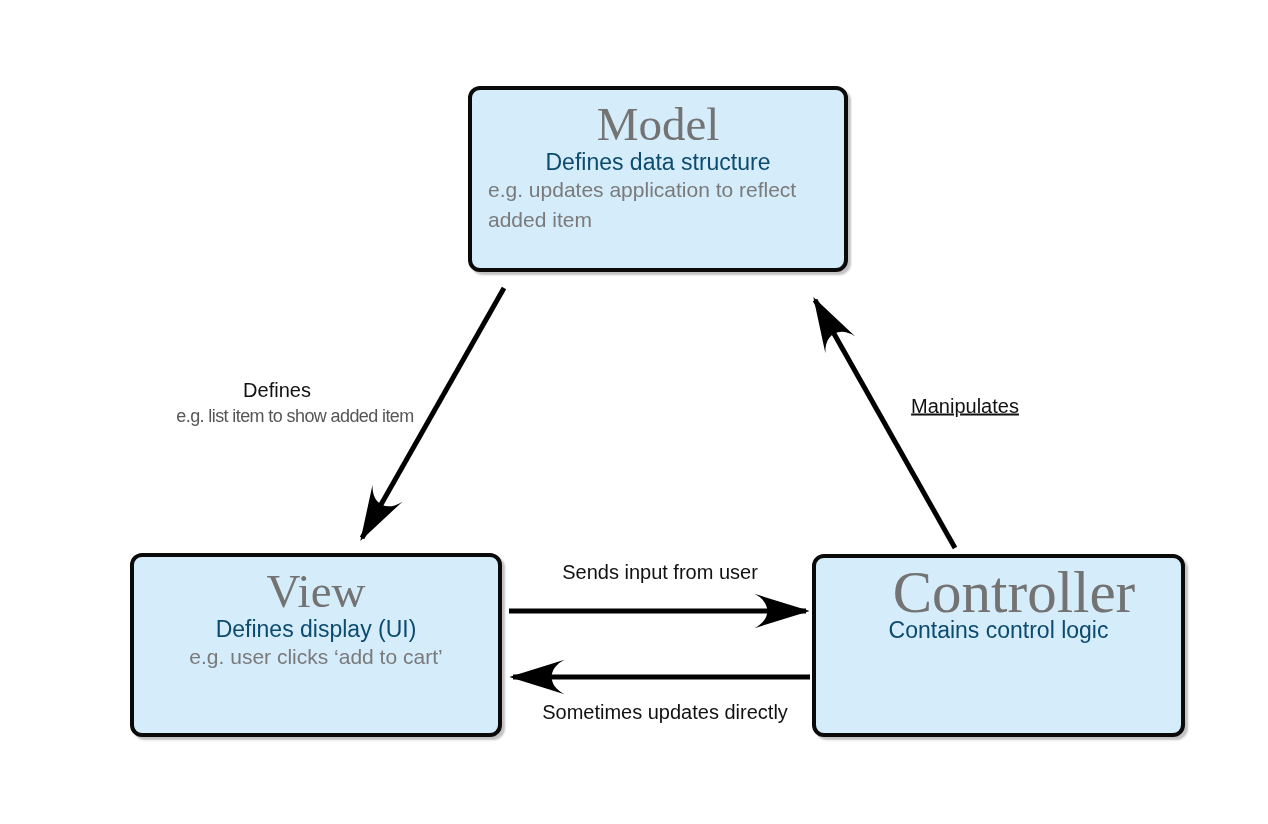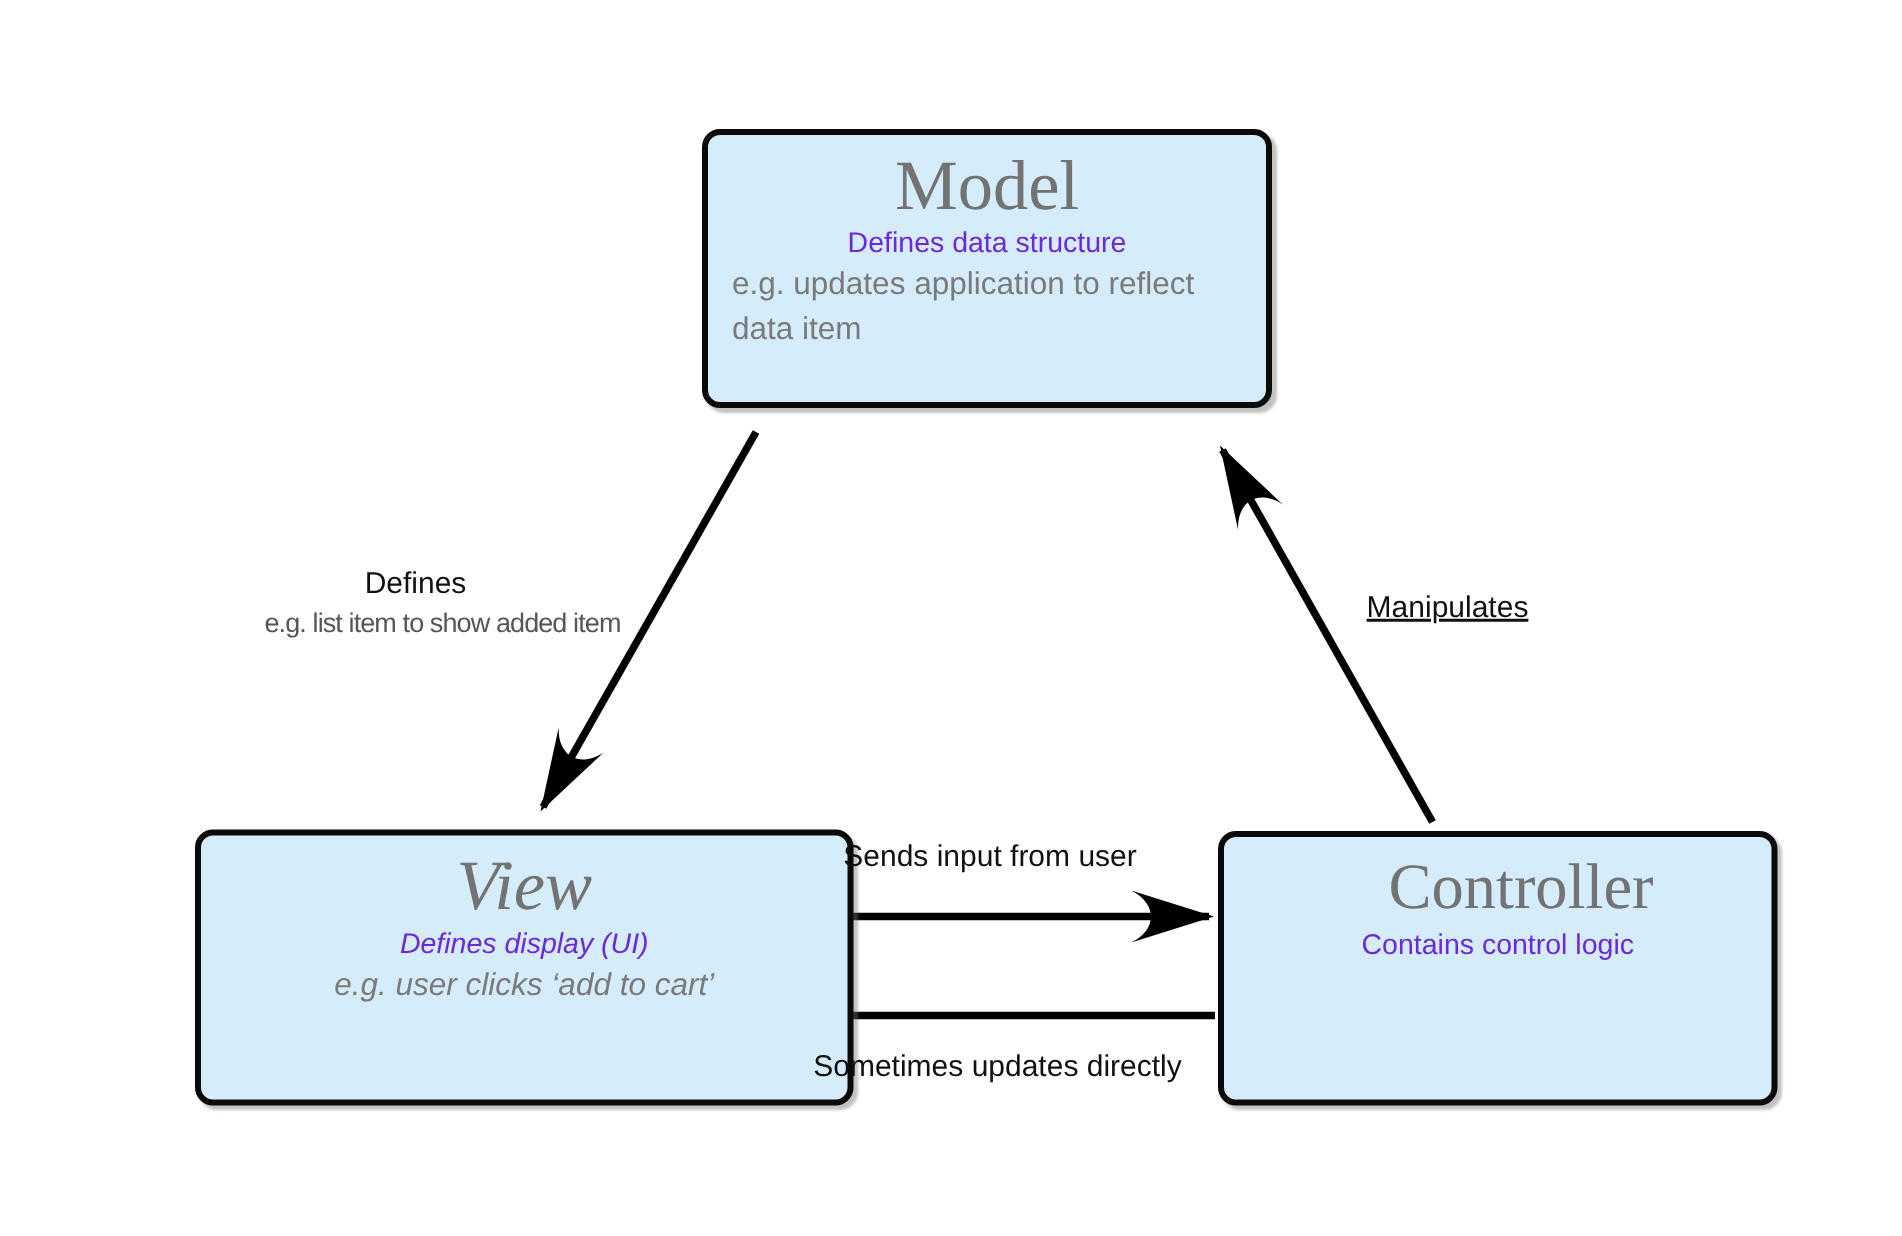--- a/index.html
+++ b/index.html
@@ -28,34 +28,34 @@
     background: #d5ecfb;
     border: 4px solid #0a0a0a;
     border-radius: 12px;
     box-shadow: 3px 3px 2px rgba(120,120,120,0.45);
     display: flex;
     flex-direction: column;
     align-items: center;
     padding-top: 8px;
   }
   #node-model      { left: 468px; top: 86px;  width: 380px; height: 186px; }
-  #node-view       { left: 130px; top: 553px; width: 439px; height: 184px; font-style: italic; }
+  #node-view       { left: 130px; top: 553px; width: 372px; height: 184px; }
   #node-controller { left: 812px; top: 554px; width: 373px; height: 183px; }
 
   .node-title {
     font-family: "Liberation Serif", serif;
     font-size: 47px;
     line-height: 52px;
     color: #737373;
     text-align: center;
   }
   .node-subtitle {
-    font-size: 19px;
+    font-size: 23px;
     line-height: 25px;
-    color: #6d28d9;
+    color: #0c4a6e;
     text-align: left;
   }
   .node-example {
     font-size: 21px;
     line-height: 30px;
     color: #7a7a7a;
     align-self: stretch;
     padding: 0 16px;
     text-align: left;
   }
@@ -94,32 +94,32 @@
     <line x1="955" y1="548" x2="815" y2="300" stroke="#000000" stroke-width="5" marker-end="url(#head)"></line>
     <line x1="509" y1="611" x2="806" y2="611" stroke="#000000" stroke-width="5" marker-end="url(#head)"></line>
     <line x1="810" y1="677" x2="513" y2="677" stroke="#000000" stroke-width="5" marker-end="url(#head)"></line>
   </svg>
 
   <div class="node" id="node-model">
     <div class="node-title">Model</div>
     <div class="node-subtitle">Defines data structure</div>
     <div class="node-example">
       <div>e.g. updates application to reflect</div>
-      <div>data item</div>
+      <div>added item</div>
     </div>
   </div>
 
   <div class="node" id="node-view">
     <div class="node-title">View</div>
     <div class="node-subtitle">Defines display (UI)</div>
     <div class="node-example centered">e.g. user clicks ‘add to cart’</div>
   </div>
 
   <div class="node" id="node-controller">
-    <div class="node-title" style="font-size:43px;margin-left:31px;">Controller</div>
+    <div class="node-title" style="font-size:59px;margin-left:31px;">Controller</div>
     <div class="node-subtitle">Contains control logic</div>
   </div>
 
   <div class="edge-label" style="left:277px; top:390px;">Defines</div>
   <div class="edge-sublabel" style="left:295px; top:416px;">e.g. list item to show added item</div>
   <div class="edge-label" style="left:965px; top:406px;text-decoration:underline;">Manipulates</div>
   <div class="edge-label" style="left:665px; top:712px;">Sometimes updates directly</div>
   <div class="edge-label" style="left:660px; top:572px;">Sends input from user</div>
 
 </div>

